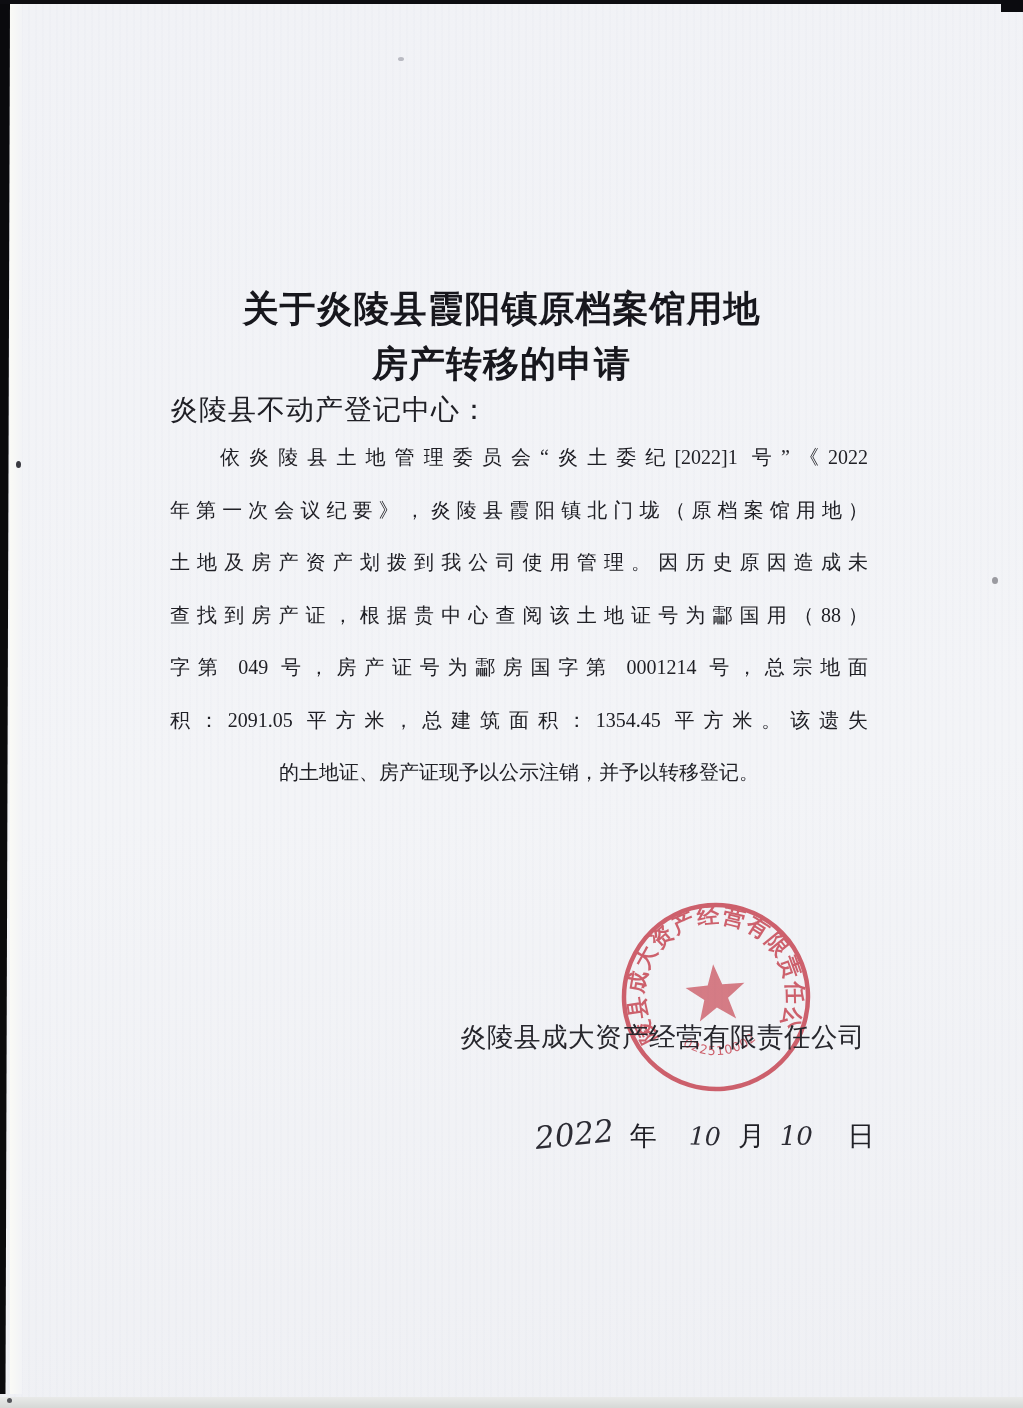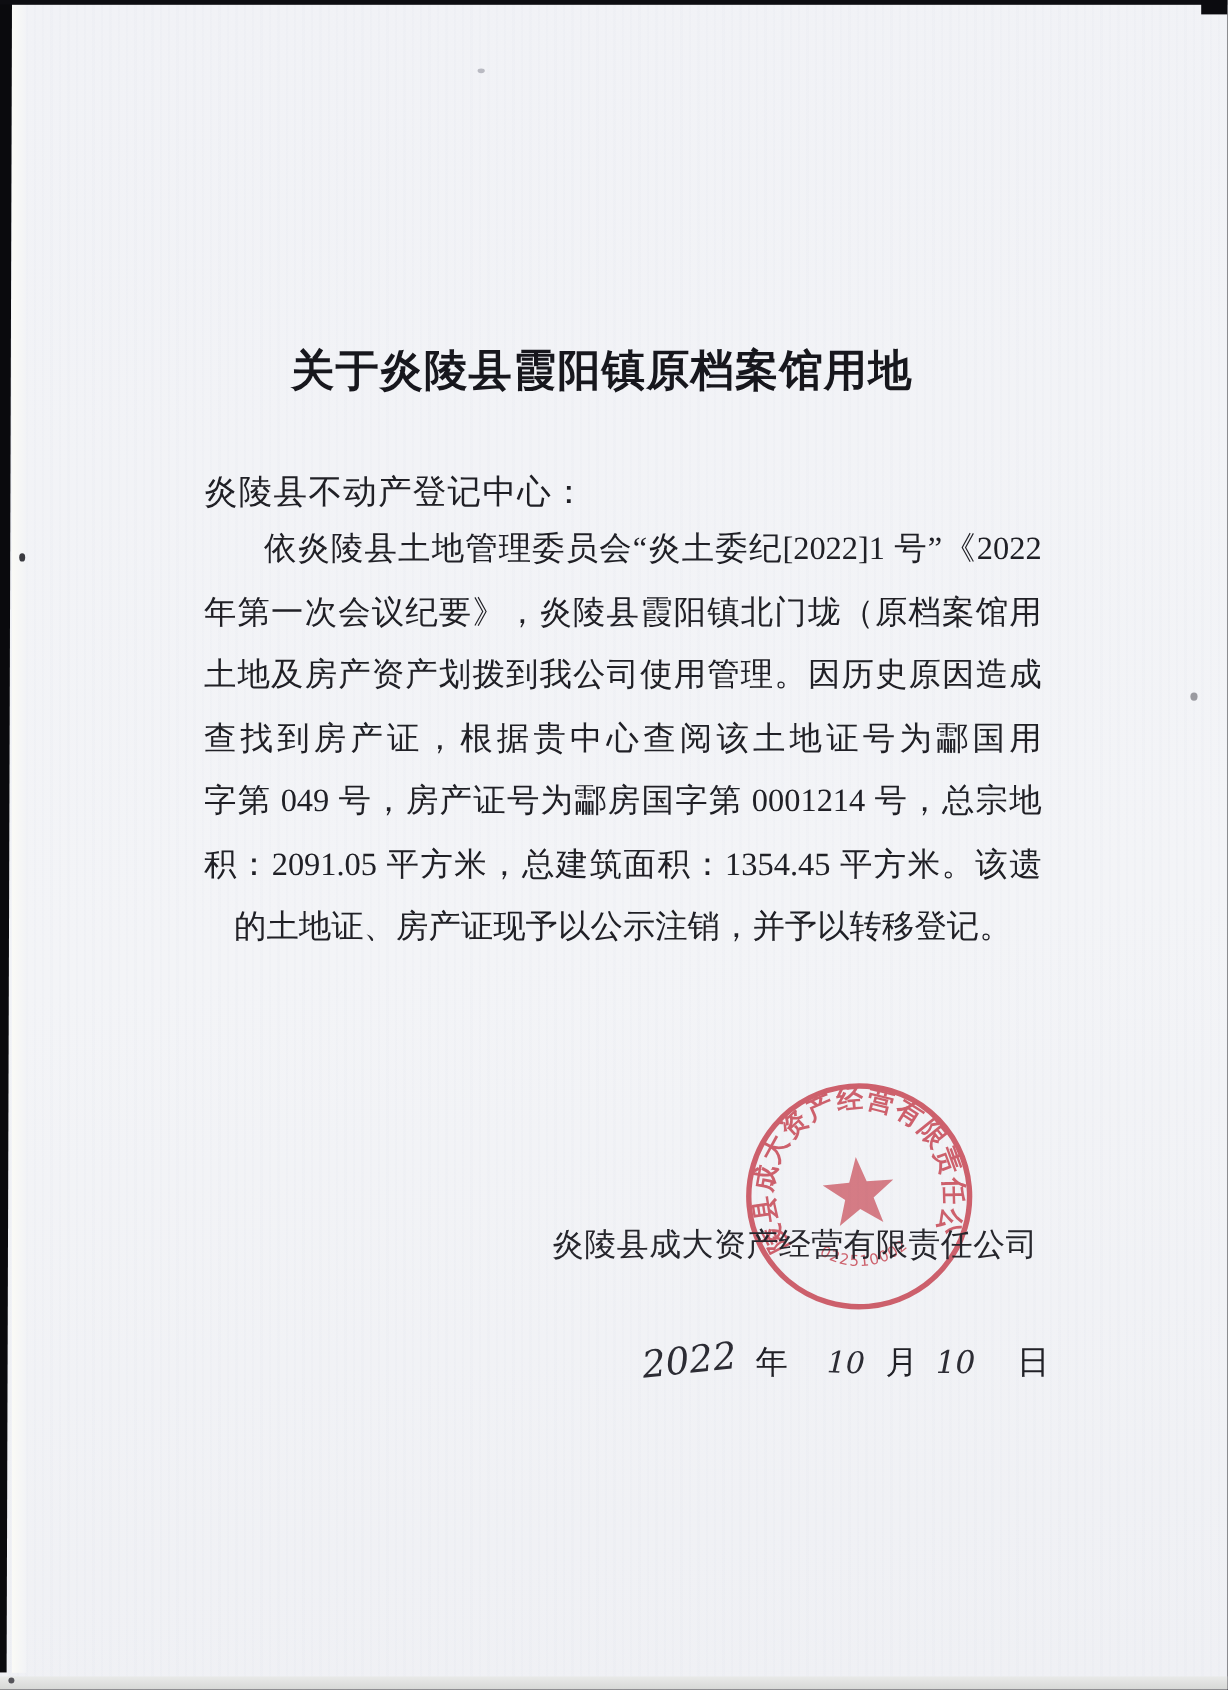--- a/index.html
+++ b/index.html
@@ -34,21 +34,21 @@
   .title {
     position:absolute; left:140px; top:282px; width:723px;
     text-align:center; font-size:36px; font-weight:bold; color:#17171d;
     line-height:55px; letter-spacing:1px;
   }
   .salutation {
     position:absolute; left:170px; top:391px;
     font-size:28px; color:#202026; letter-spacing:1px;
   }
   .body-block { position:absolute; left:170px; top:431px; width:698px;
-    font-size:27px; color:#202026; }
+    font-size:20px; color:#202026; }
   .bl { height:52.5px; line-height:52.5px; white-space:nowrap;text-align:center; }
   .bl.j { text-align:justify; text-align-last:justify; white-space:normal;
           height:52.5px; overflow:hidden; }
   .bl.ind { text-indent:50px; }
 
   .signature {
     position:absolute; left:460px; top:1019px;
     font-size:26.5px; color:#26262c; letter-spacing:0.5px;
   }
   .date-line { position:absolute; left:535px; top:1116px; font-size:27px; color:#202026; }
@@ -80,20 +80,21 @@
   <div class="edge-top"></div>
   <div class="corner-tr"></div>
   <div class="band-bottom"></div>
   <div class="speck sp1"></div>
   <div class="speck sp2"></div>
   <div class="speck sp3"></div>
   <div class="speck sp4"></div>
 
   <div class="title">
     <div>关于炎陵县霞阳镇原档案馆用地</div>
+    <div>房产转移的申请</div>
   </div>
 
   <div class="salutation">炎陵县不动产登记中心：</div>
 
   <div class="body-block">
     <div class="bl j ind">依炎陵县土地管理委员会“炎土委纪[2022]1 号”《2022</div>
     <div class="bl j">年第一次会议纪要》，炎陵县霞阳镇北门垅（原档案馆用地）</div>
     <div class="bl j">土地及房产资产划拨到我公司使用管理。因历史原因造成未</div>
     <div class="bl j">查找到房产证，根据贵中心查阅该土地证号为酃国用（88）</div>
     <div class="bl j">字第 049 号，房产证号为酃房国字第 0001214 号，总宗地面</div>

